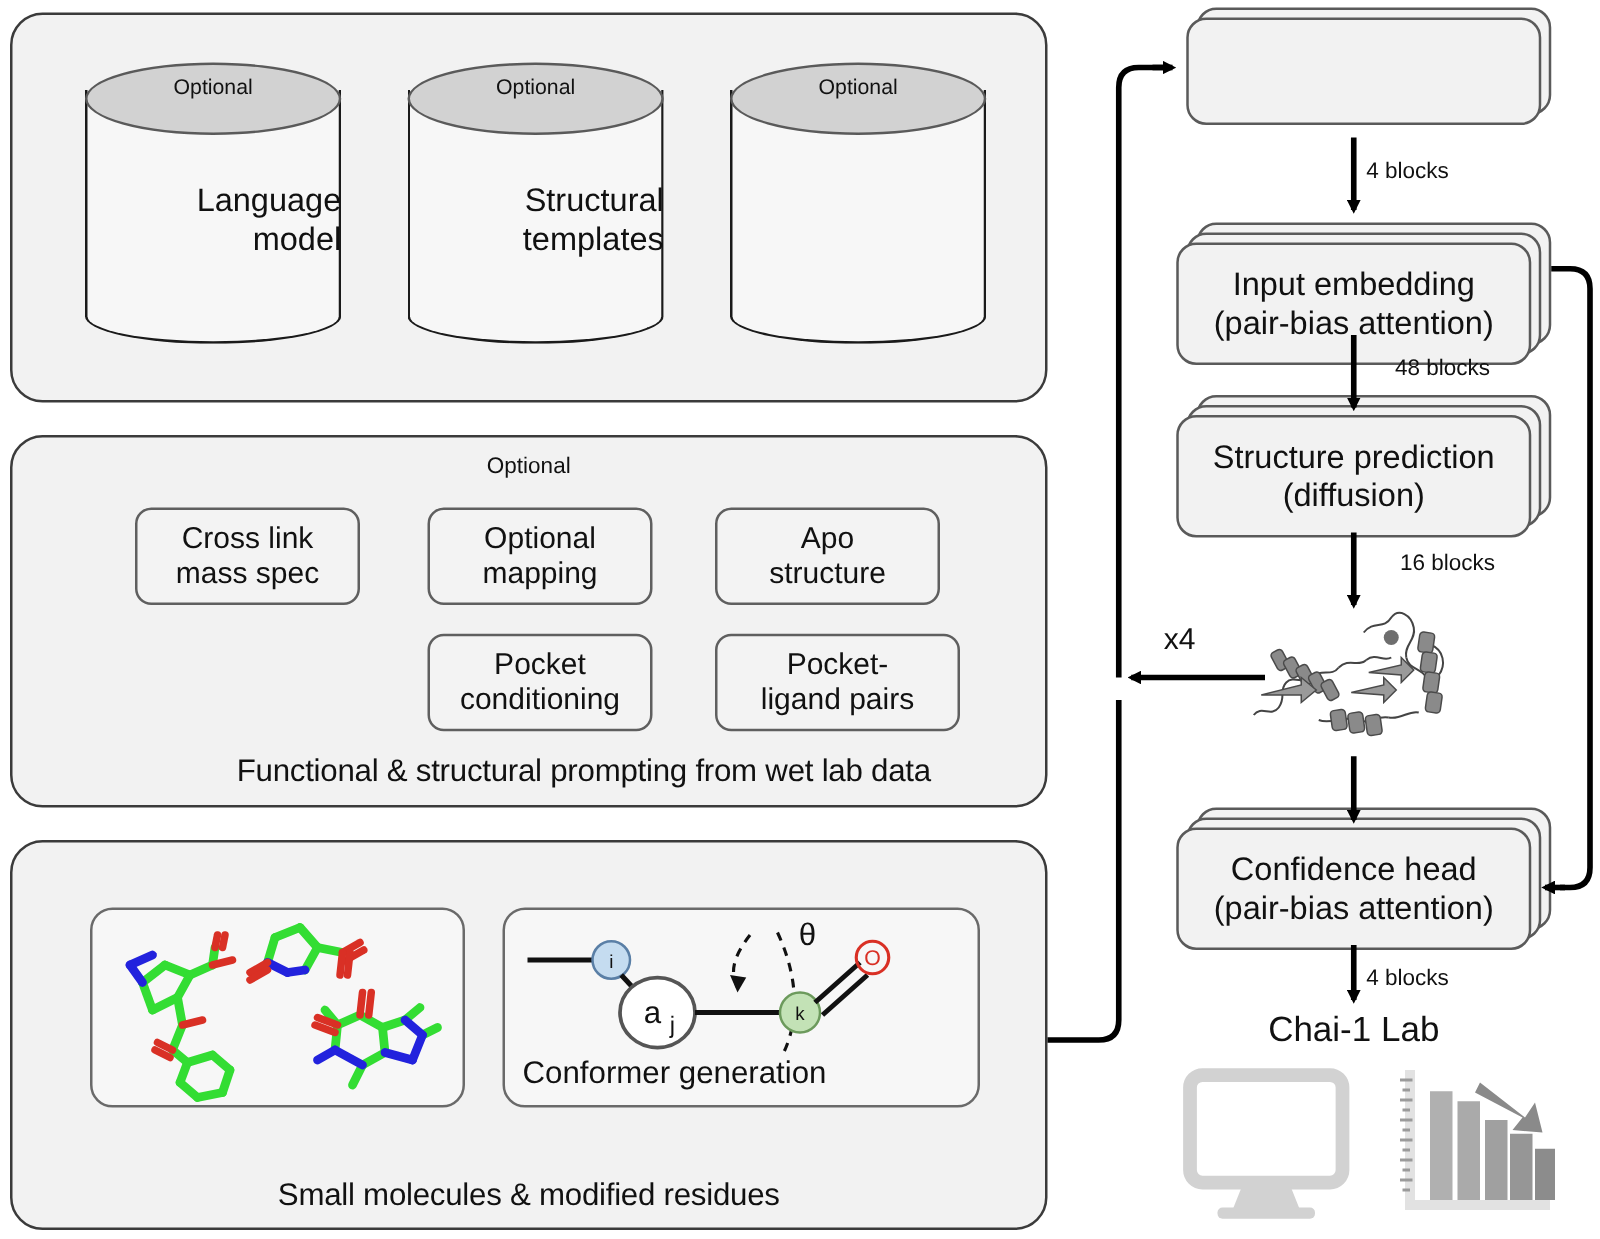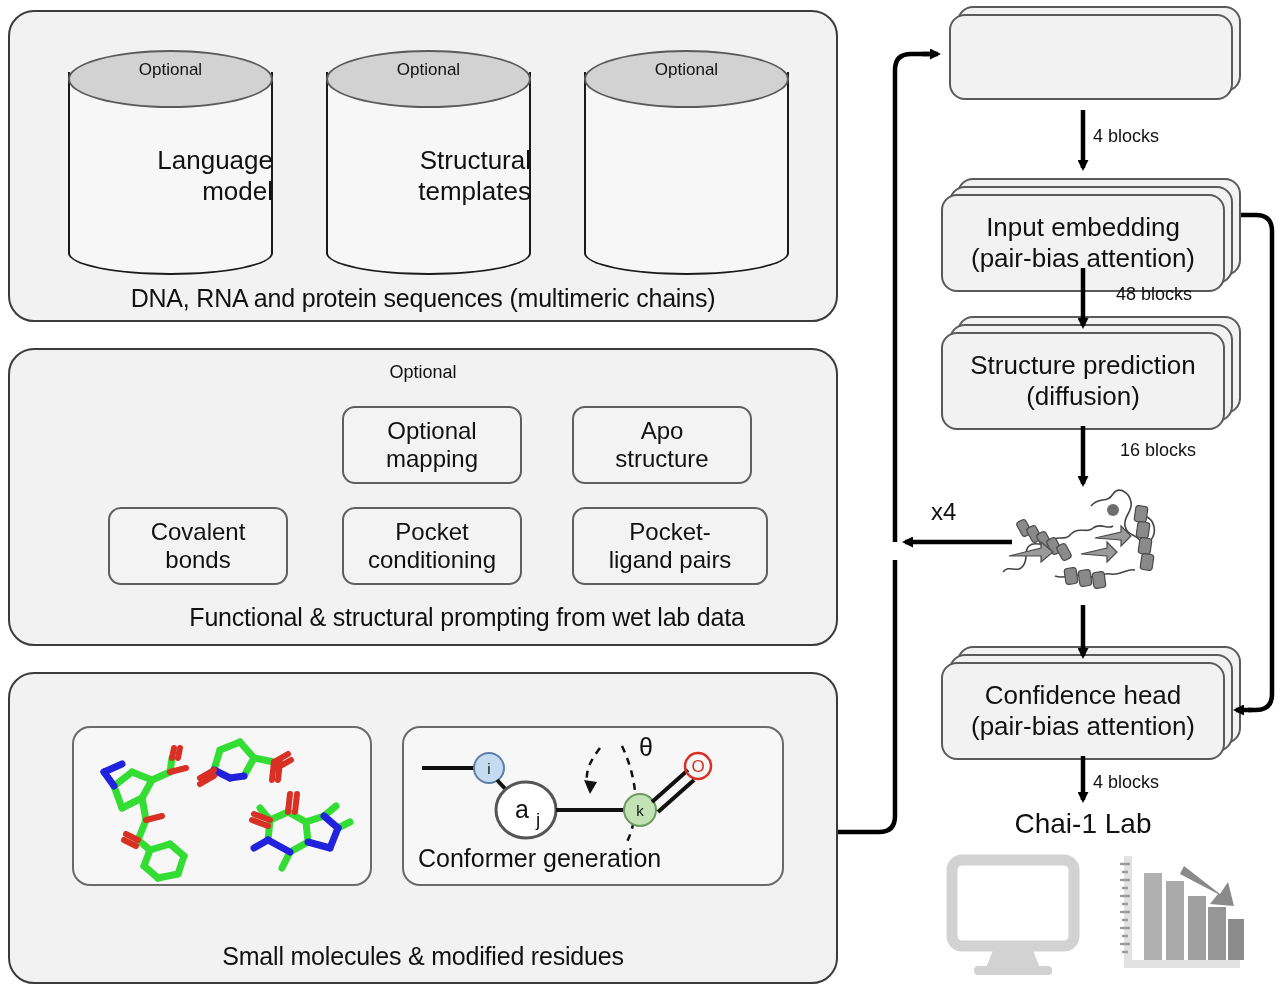--- a/index.html
+++ b/index.html
@@ -61,40 +61,39 @@
       <span>templates</span>
     </div>
   </div>
 
   <div class="cyl" style="left:574px;top:38px;width:205px;height:225px;">
     <div class="body"></div>
     <div class="top"></div>
     <div class="opt">Optional</div>
   </div>
 
-  <div class="panel-caption" style="left:0;top:272px;">DNA, RNA and protein sequences (multimeric chains)</div>
 </div>
 
 <div class="panel" style="left:8px;top:348px;width:830px;height:298px;">
 
   <div class="optional-note" style="left:0;top:12px;">Optional</div>
 
+  <div class="lbox" style="left:98px;top:56px;width:180px;height:78px;">
+    <div><span>Cross link</span><br>
+         <span>mass spec</span></div>
+  </div>
   <div class="lbox" style="left:332px;top:56px;width:180px;height:78px;">
     <div><span>Optional</span><br>
          <span>mapping</span></div>
   </div>
   <div class="lbox" style="left:562px;top:56px;width:180px;height:78px;">
     <div><span>Apo</span><br>
          <span>structure</span></div>
   </div>
 
-  <div class="lbox" style="left:98px;top:157px;width:180px;height:78px;">
-    <div><span>Covalent</span><br>
-         <span>bonds</span></div>
-  </div>
   <div class="lbox" style="left:332px;top:157px;width:180px;height:78px;">
     <div><span>Pocket</span><br>
          <span>conditioning</span></div>
   </div>
   <div class="lbox" style="left:562px;top:157px;width:196px;height:78px;">
     <div><span>Pocket-</span><br>
          <span>ligand pairs</span></div>
   </div>
 
   <div class="panel-caption" style="left:0;top:253px;margin-left:44px;">Functional &amp; structural prompting from wet lab data</div>

